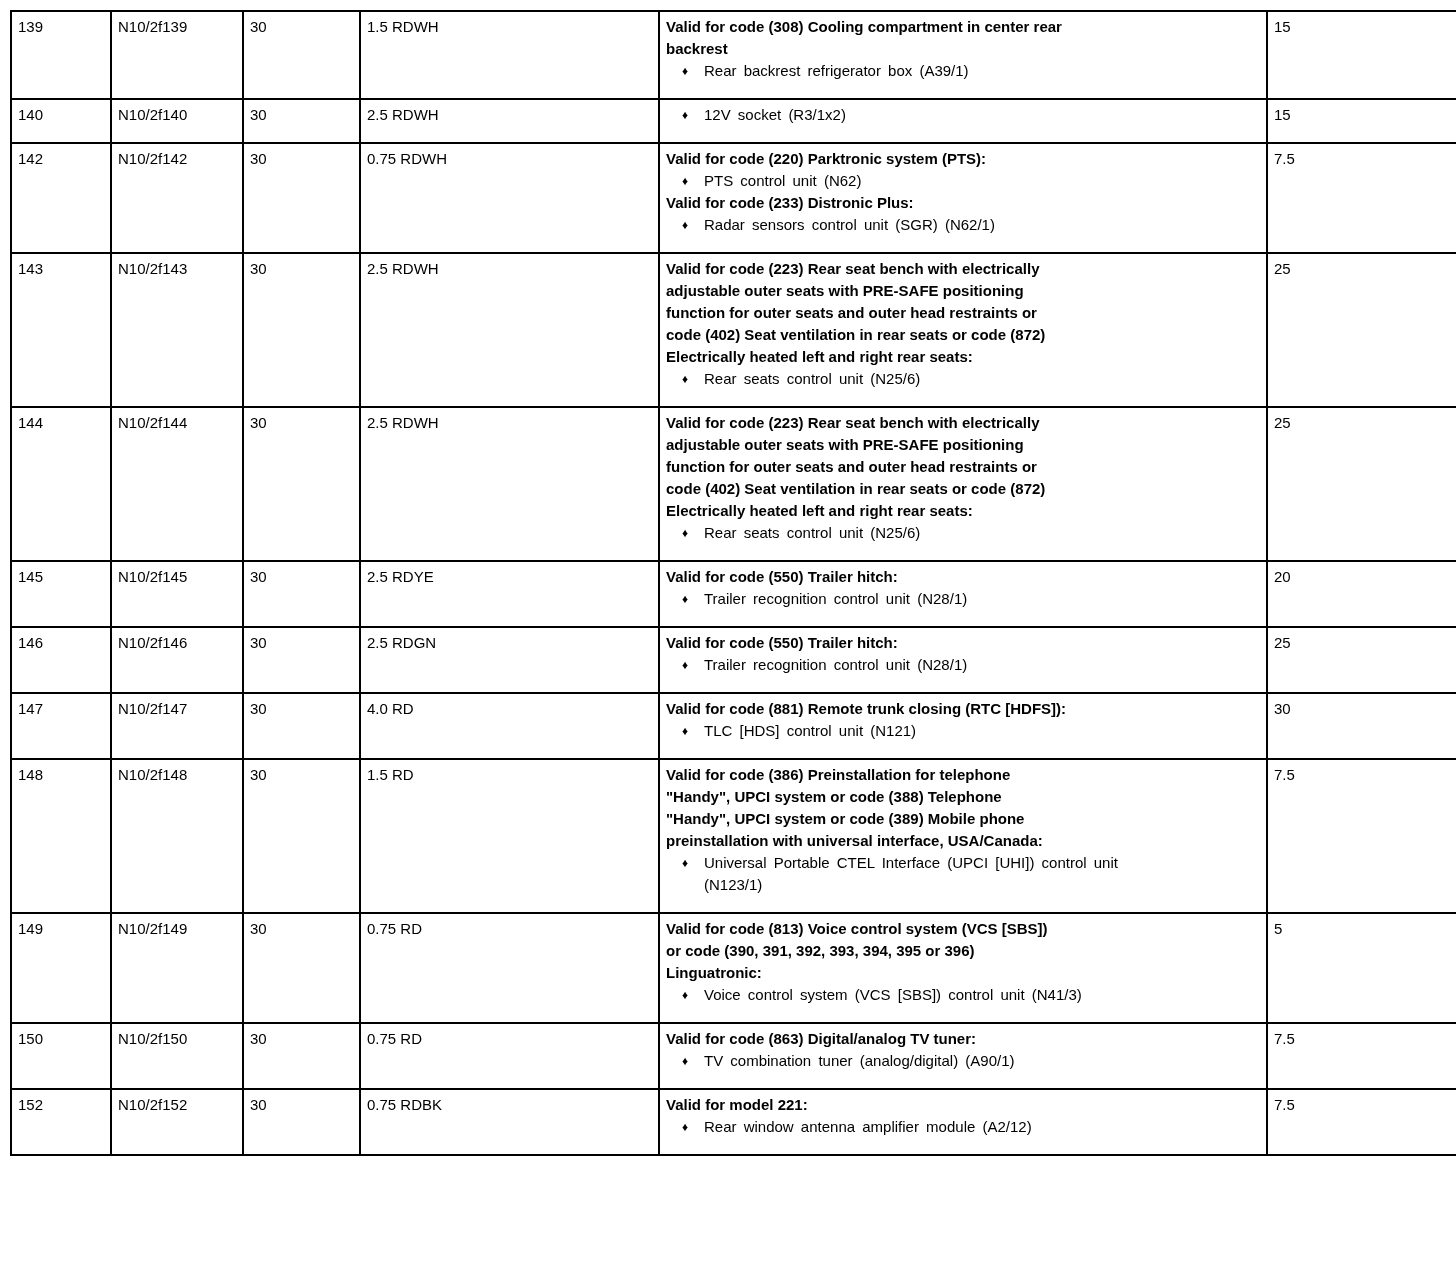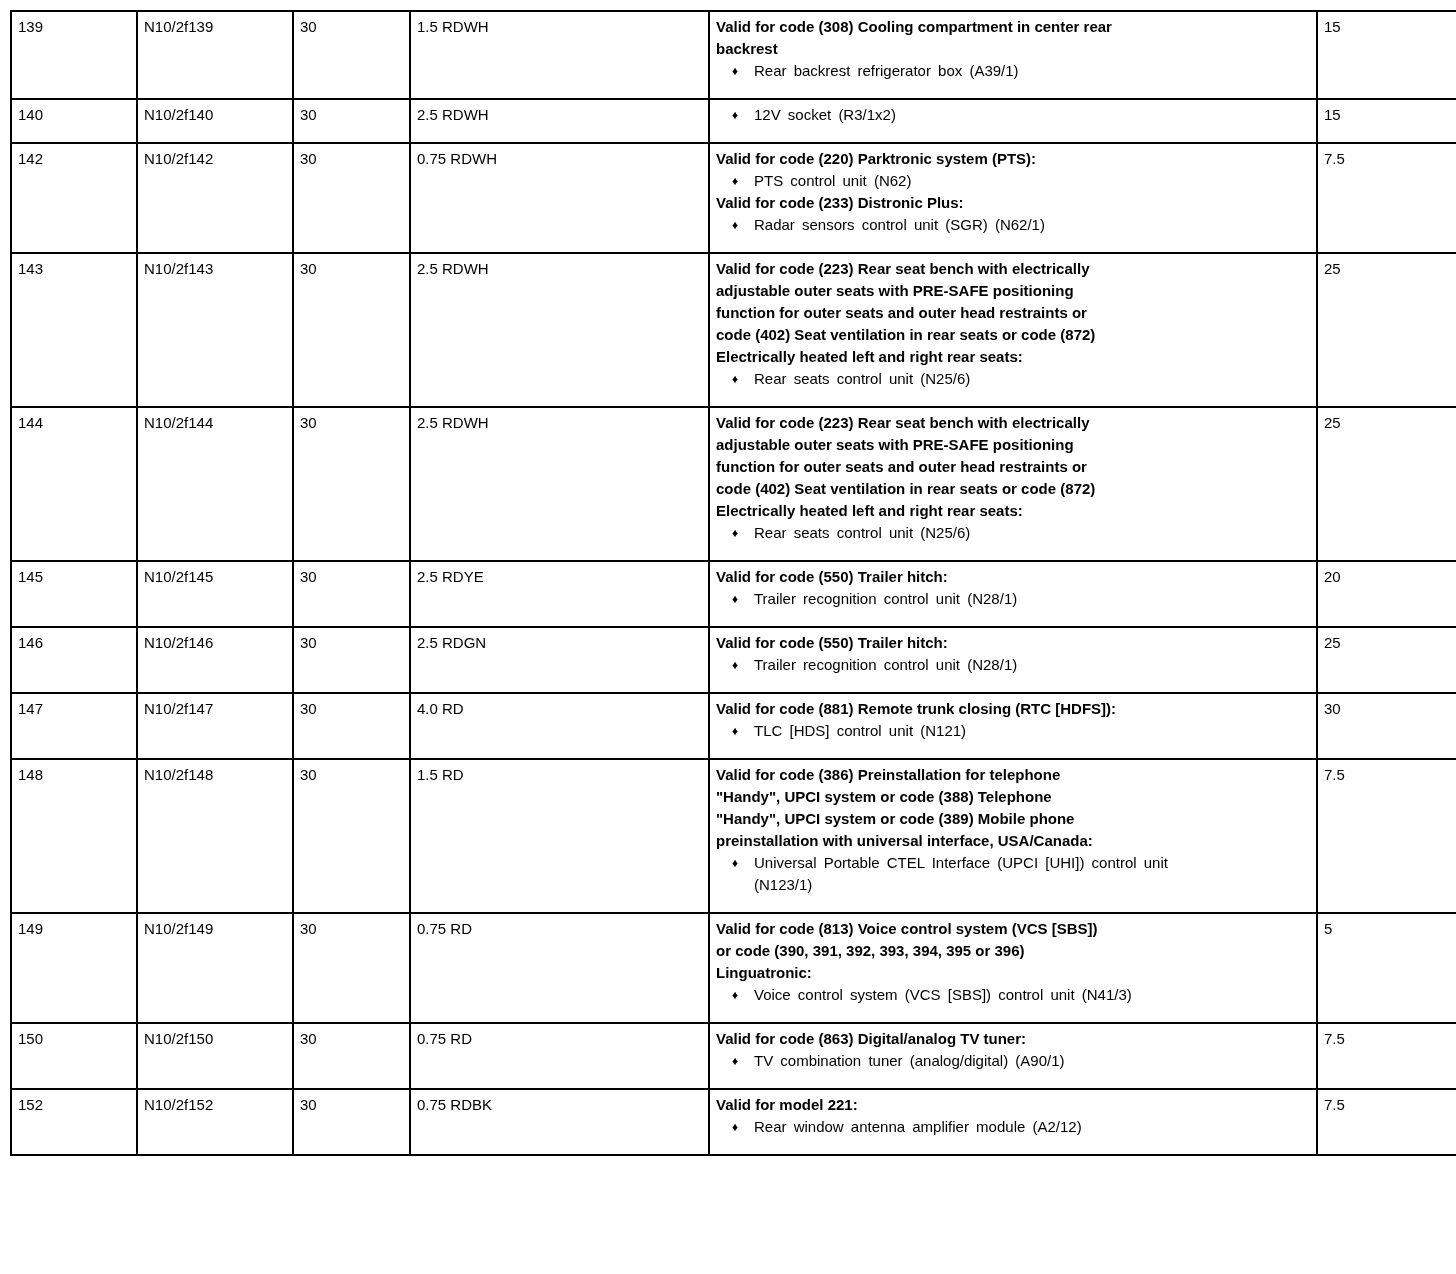--- a/index.html
+++ b/index.html
@@ -16,22 +16,22 @@
     table-layout: fixed;
   }
   td {
     border: 2px solid #000000;
     vertical-align: top;
     padding: 4px 6px 16px 6px;
     font-size: 15px;
     line-height: 22px;
     overflow: hidden;
   }
-  .col-fuse        { width: 126px; }
-  .col-designation { width: 156px; }
+  .col-fuse        { width: 100px; }
+  .col-designation { width: 132px; }
   .col-circuit     { width: 117px; }
   .col-wire        { width: 299px; }
   .col-description { width: 608px; margin-left: 32px; }
   .col-amps        { width: 197px; }
   .desc-bold {
     font-weight: bold;
     white-space: pre-wrap;
   }
   .desc-bullet {
     display: flex;

